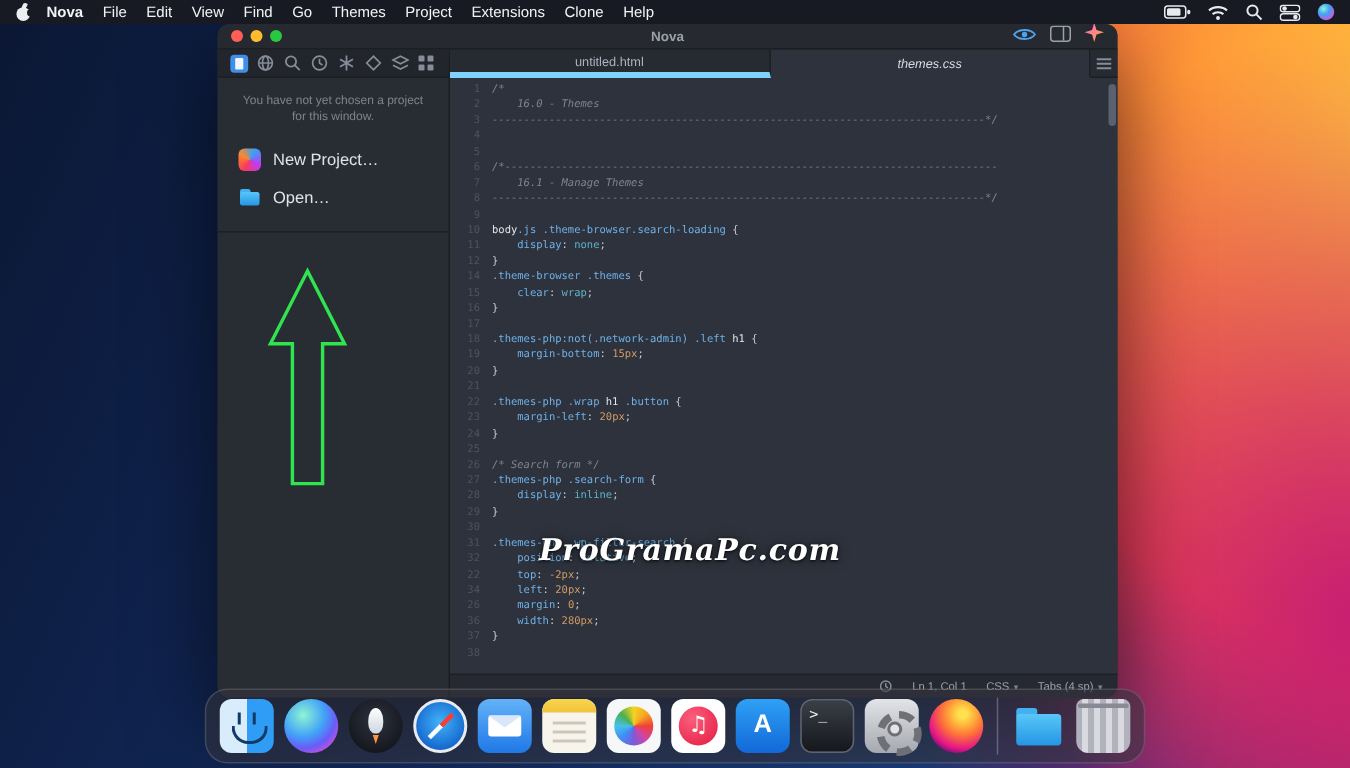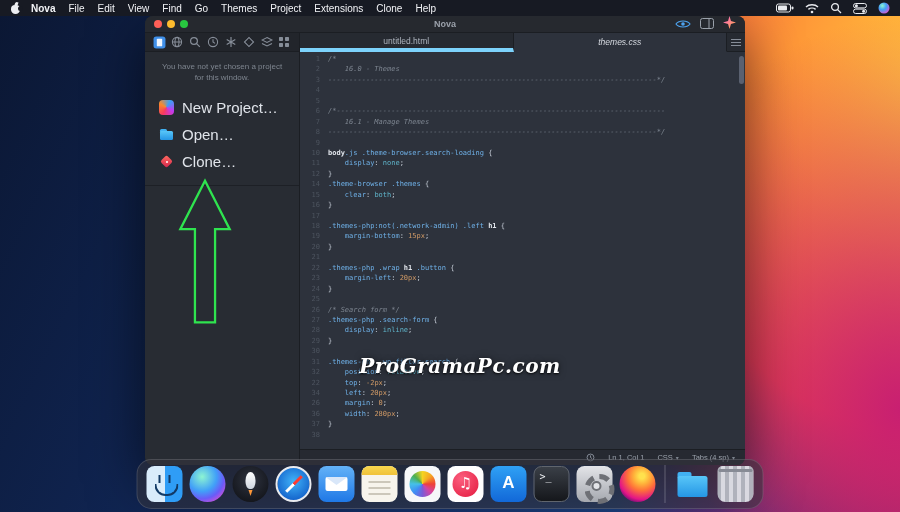--- a/index.html
+++ b/index.html
@@ -37,21 +37,21 @@
 
   
   .sidebar { width:155px; flex:0 0 155px; display:flex; flex-direction:column; background:#282c33; border-right:1px solid #1b1e23; }
   .sidebar-toolbar { height:19px; flex:0 0 19px; background:#22252b; border-bottom:1px solid #1b1e23;
     display:flex; align-items:center; justify-content:space-between; padding:0 8px; }
   .sbi { width:13px; height:13px; display:flex; align-items:center; justify-content:center; }
   .sidebar-content { position:relative; flex:1; }
   .empty-msg { padding:9px 13px 0; text-align:center; color:#7e858f; font-size:8px; line-height:1.4; }
   .actions { margin-top:11px; }
   .action-row { display:flex; align-items:center; gap:8px; padding:5px 14px; cursor:default; }
-  .action-label { color:#e0e4ea; font-size:15px; }
+  .action-label { color:#e0e4ea; font-size:11px; }
   .ai { width:15px; height:15px; position:relative; flex:0 0 15px; }
   .ai-new-project { border-radius:4px; background:conic-gradient(from 210deg,#f93a5e,#f98a2b,#3aa0f5,#c23af0,#f93a5e); }
   .ai-open-folder::before { content:""; position:absolute; left:1px; top:2px; width:7px; height:3px; background:#41b1f2; border-radius:1.5px 1.5px 0 0; }
   .ai-open-folder::after { content:""; position:absolute; left:1px; top:4px; right:1px; bottom:2px; background:linear-gradient(180deg,#58c6f8,#2596e5); border-radius:1.5px; }
   .ai-clone { }
   .ai-clone::before { content:""; position:absolute; left:3px; top:3px; width:9px; height:9px; transform:rotate(45deg); background:linear-gradient(135deg,#ff6a5e,#d4264e); border-radius:2px; }
   .ai-clone::after { content:""; position:absolute; left:6.5px; top:6.5px; width:2px; height:2px; background:#fff; border-radius:50%; z-index:1; }
   .actions-divider { margin-top:10px; border-top:1px solid #1d2026; }
   .annotation-arrow { position:absolute; left:28px; top:121px; }
 
@@ -63,21 +63,21 @@
   .tab.active { background:#2d323c; color:#d6dae1; border-bottom:1px solid #2d323c;font-style:italic; }
   .tab-extra { flex:0 0 18px; display:flex; align-items:center; justify-content:center; background:#262a31; border-bottom:1px solid #1b1e23; }
 
   .editor { position:relative; flex:1; background:#2d323c; overflow:hidden; }
   .code { padding-top:2px; font-family:"DejaVu Sans Mono", monospace; font-size:7px; }
   .code-line { display:flex; height:10.45px; line-height:10.45px; white-space:pre; }
   .gutter { flex:0 0 28px; width:28px; text-align:right; padding-right:8px; color:#4d545f; }
   .lc { white-space:pre; color:#c5ccd6; }
   .cmt { color:#7d8590; font-style:italic; }
   .sel { color:#6fb1e8; }
-  .elem { color:#e2e6ec; font-weight:bold; }
+  .elem { color:#e2e6ec; font-weight:normal; }
   .prop { color:#6fb1e8; }
   .val { color:#5fb3c9; }
   .num { color:#d19a66; }
   .punct { color:#c5ccd6; }
 
   .watermark { position:absolute; left:30px; top:302px; width:260px; text-align:center;
     font-family:"DejaVu Serif", serif; font-style:italic; font-weight:bold; font-size:20px; color:#ffffff;
     text-shadow:0 1px 2px rgba(0,0,0,.85), 0 0 7px rgba(0,0,0,.5); letter-spacing:.5px; }
 
   .scrollbar { position:absolute; right:1px; top:2px; bottom:2px; width:6px; }
@@ -302,24 +302,20 @@
           <div class="empty-msg">You have not yet chosen a project for this window.</div>
           <div class="actions">
               <div class="action-row">
                 <span class="ai ai-new-project"></span>
                 <span class="action-label">New Project…</span>
               </div>
               <div class="action-row">
                 <span class="ai ai-open-folder"></span>
                 <span class="action-label">Open…</span>
               </div>
-              <div class="action-row">
-                <span class="ai ai-clone"></span>
-                <span class="action-label">Clone…</span>
-              </div>
             </div>
           <div class="actions-divider"></div>
           <svg class="annotation-arrow" width="64" height="158" viewBox="0 0 70 160">
             <polygon points="35,2 62,55 46,55 46,157 24,157 24,55 8,55" fill="none" stroke="#2fe44f" stroke-width="2.5" stroke-linejoin="miter"></polygon>
           </svg>
         </div>
       </div>
 
       <div class="editor-col">
         <div class="tabbar">
@@ -341,21 +337,21 @@
               <div class="code-line"><span class="gutter">4</span><span class="lc"></span></div>
               <div class="code-line"><span class="gutter">5</span><span class="lc"></span></div>
               <div class="code-line"><span class="gutter">6</span><span class="lc"><span class="cmt">/*------------------------------------------------------------------------------</span></span></div>
               <div class="code-line"><span class="gutter">7</span><span class="lc"><span class="cmt">    16.1 - Manage Themes</span></span></div>
               <div class="code-line"><span class="gutter">8</span><span class="lc"><span class="cmt">------------------------------------------------------------------------------*/</span></span></div>
               <div class="code-line"><span class="gutter">9</span><span class="lc"></span></div>
               <div class="code-line"><span class="gutter">10</span><span class="lc"><span class="elem">body</span><span class="sel">.js .theme-browser.search-loading</span><span class="punct"> {</span></span></div>
               <div class="code-line"><span class="gutter">11</span><span class="lc"><span class="prop">    display</span><span class="punct">: </span><span class="val">none</span><span class="punct">;</span></span></div>
               <div class="code-line"><span class="gutter">12</span><span class="lc"><span class="punct">}</span></span></div>
               <div class="code-line"><span class="gutter">14</span><span class="lc"><span class="sel">.theme-browser .themes</span><span class="punct"> {</span></span></div>
-              <div class="code-line"><span class="gutter">15</span><span class="lc"><span class="prop">    clear</span><span class="punct">: </span><span class="val">both</span><span class="punct">;</span></span></div>
+              <div class="code-line"><span class="gutter">15</span><span class="lc"><span class="prop">    clear</span><span class="punct">: </span><span class="val">wrap</span><span class="punct">;</span></span></div>
               <div class="code-line"><span class="gutter">16</span><span class="lc"><span class="punct">}</span></span></div>
               <div class="code-line"><span class="gutter">17</span><span class="lc"></span></div>
               <div class="code-line"><span class="gutter">18</span><span class="lc"><span class="sel">.themes-php:not(.network-admin) .left </span><span class="elem">h1</span><span class="punct"> {</span></span></div>
               <div class="code-line"><span class="gutter">19</span><span class="lc"><span class="prop">    margin-bottom</span><span class="punct">: </span><span class="num">15px</span><span class="punct">;</span></span></div>
               <div class="code-line"><span class="gutter">20</span><span class="lc"><span class="punct">}</span></span></div>
               <div class="code-line"><span class="gutter">21</span><span class="lc"></span></div>
               <div class="code-line"><span class="gutter">22</span><span class="lc"><span class="sel">.themes-php .wrap </span><span class="elem">h1</span><span class="sel"> .button</span><span class="punct"> {</span></span></div>
               <div class="code-line"><span class="gutter">23</span><span class="lc"><span class="prop">    margin-left</span><span class="punct">: </span><span class="num">20px</span><span class="punct">;</span></span></div>
               <div class="code-line"><span class="gutter">24</span><span class="lc"><span class="punct">}</span></span></div>
               <div class="code-line"><span class="gutter">25</span><span class="lc"></span></div>

